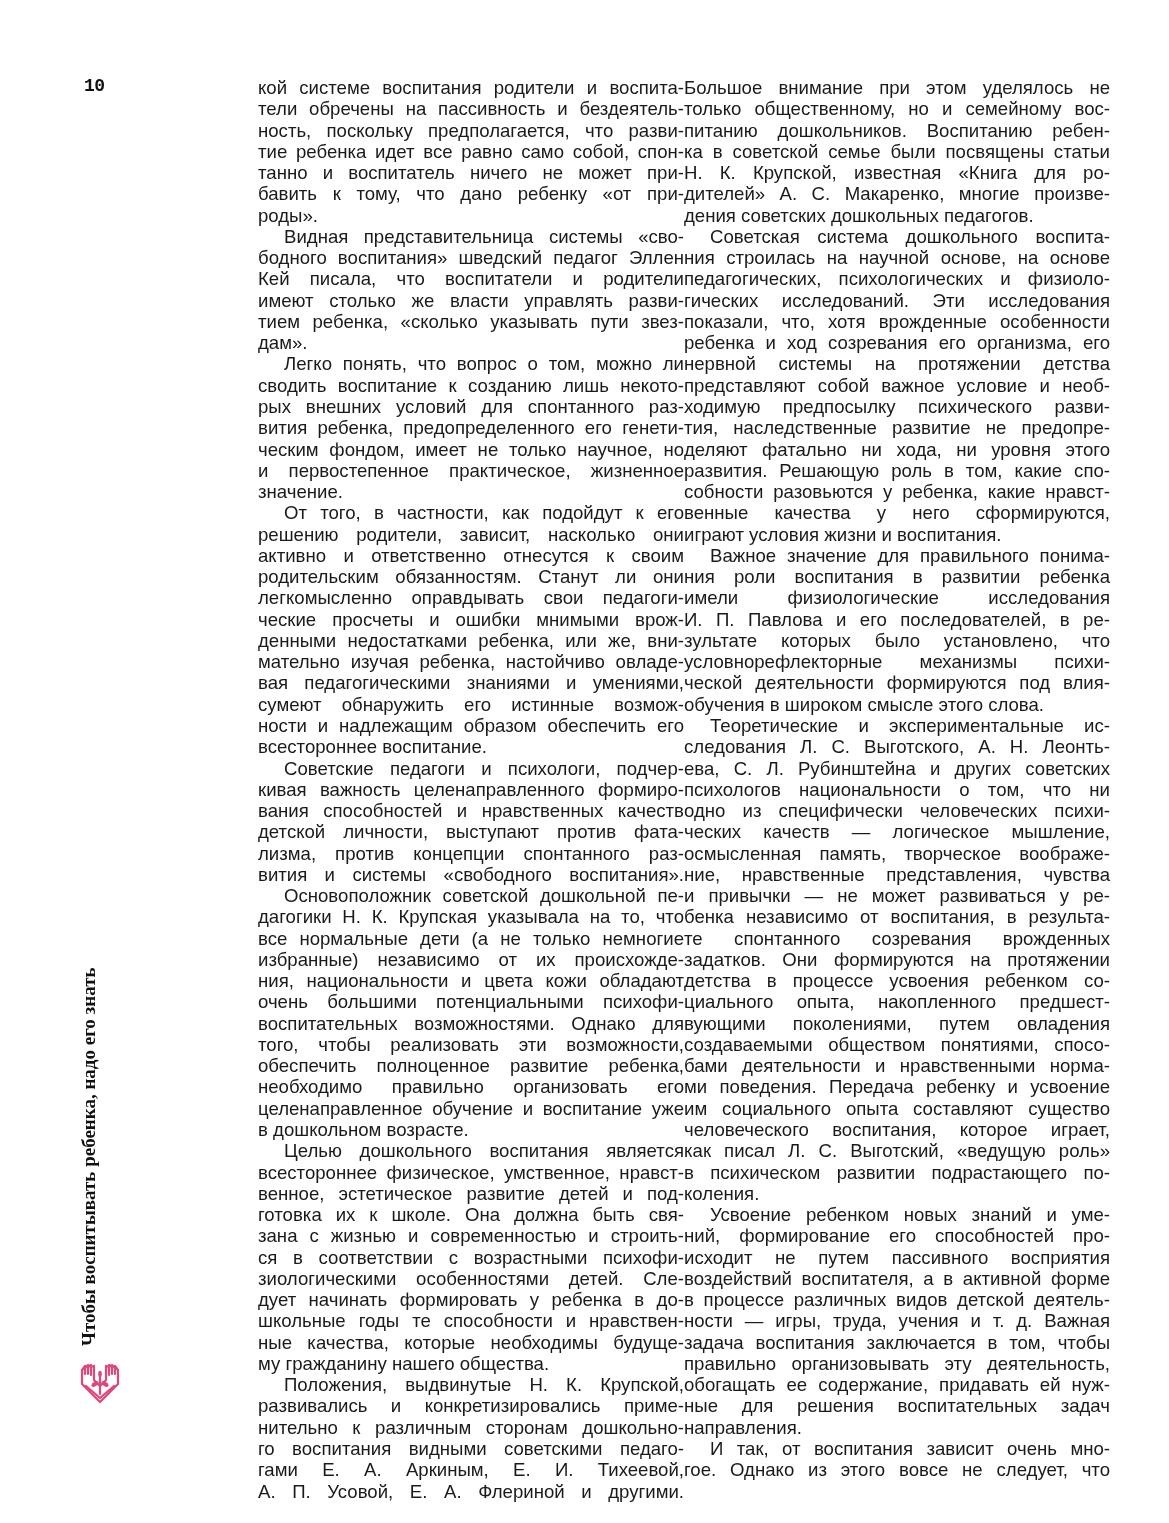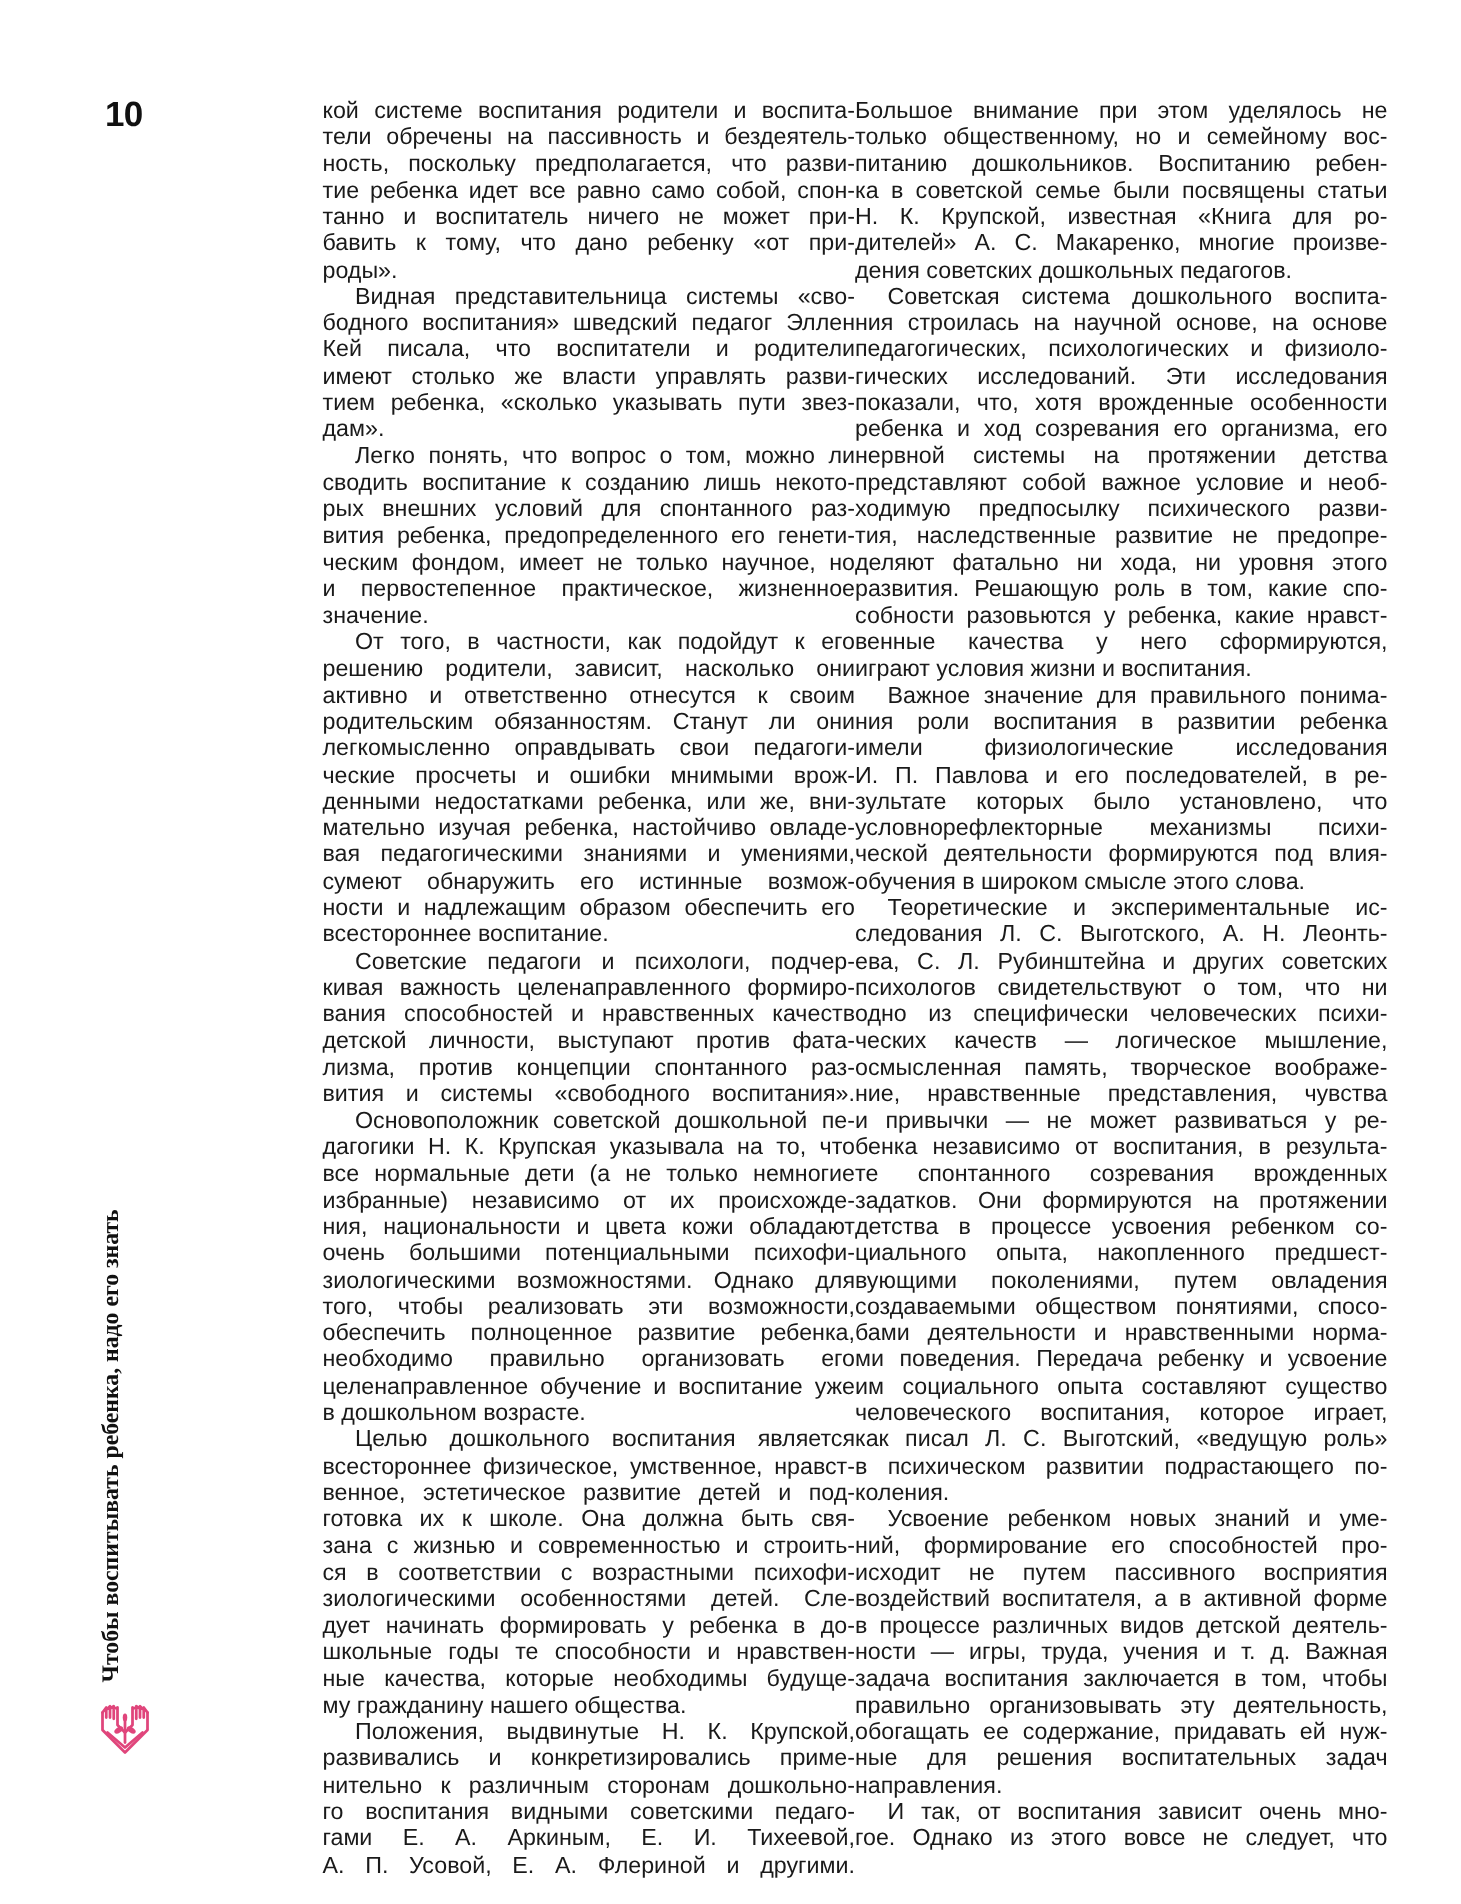--- a/index.html
+++ b/index.html
@@ -1,20 +1,20 @@
 <!DOCTYPE html>
 <html><head>
 <meta charset="utf-8">
 <style>
   html, body { margin: 0; padding: 0; background: #ffffff; }
   body { width: 1169px; height: 1523px; position: relative; overflow: hidden; }
   .page-number {
     position: absolute; left: 84px; top: 76px;
-    font-family: Liberation Sans, sans-serif; font-weight: bold;
-    font-size: 28px; color: #111; letter-spacing: -0.5px;
+    font-family: Liberation Mono, monospace; font-weight: bold;
+    font-size: 18px; color: #111; letter-spacing: -0.5px;
   }
   .column {
     position: absolute; top: 77px; width: 426px;
     font-family: Liberation Sans, sans-serif;
     font-size: 18.6px; color: #1a1a1a;
   }
   .col-left { left: 258px; }
   .col-right { left: 684px; }
   .line {
     height: 21.27px; line-height: 21.27px; white-space: nowrap;
@@ -77,21 +77,21 @@
     <div class="line">вания способностей и нравственных качеств</div>
     <div class="line">детской личности, выступают против фата-</div>
     <div class="line">лизма, против концепции спонтанного раз-</div>
     <div class="line">вития и системы «свободного воспитания».</div>
     <div class="line indent">Основоположник советской дошкольной пе-</div>
     <div class="line">дагогики Н. К. Крупская указывала на то, что</div>
     <div class="line">все нормальные дети (а не только немногие</div>
     <div class="line">избранные) независимо от их происхожде-</div>
     <div class="line">ния, национальности и цвета кожи обладают</div>
     <div class="line">очень большими потенциальными психофи-</div>
-    <div class="line">зиологическими возможностями. Однако для</div>
+    <div class="line">воспитательных возможностями. Однако для</div>
     <div class="line">того, чтобы реализовать эти возможности,</div>
     <div class="line">обеспечить полноценное развитие ребенка,</div>
     <div class="line">необходимо правильно организовать его</div>
     <div class="line">целенаправленное обучение и воспитание уже</div>
     <div class="line last">в дошкольном возрасте.</div>
     <div class="line indent">Целью дошкольного воспитания является</div>
     <div class="line">всестороннее физическое, умственное, нравст-</div>
     <div class="line">венное, эстетическое развитие детей и под-</div>
     <div class="line">готовка их к школе. Она должна быть свя-</div>
     <div class="line">зана с жизнью и современностью и строить-</div>
@@ -135,21 +135,21 @@
     <div class="line">ния роли воспитания в развитии ребенка</div>
     <div class="line">имели физиологические исследования</div>
     <div class="line">И. П. Павлова и его последователей, в ре-</div>
     <div class="line">зультате которых было установлено, что</div>
     <div class="line">условнорефлекторные механизмы психи-</div>
     <div class="line">ческой деятельности формируются под влия-</div>
     <div class="line last">обучения в широком смысле этого слова.</div>
     <div class="line indent">Теоретические и экспериментальные ис-</div>
     <div class="line">следования Л. С. Выготского, А. Н. Леонть-</div>
     <div class="line">ева, С. Л. Рубинштейна и других советских</div>
-    <div class="line">психологов свидетельствуют о том, что ни</div>
+    <div class="line">психологов национальности о том, что ни</div>
     <div class="line">одно из специфически человеческих психи-</div>
     <div class="line">ческих качеств — логическое мышление,</div>
     <div class="line">осмысленная память, творческое воображе-</div>
     <div class="line">ние, нравственные представления, чувства</div>
     <div class="line">и привычки — не может развиваться у ре-</div>
     <div class="line">бенка независимо от воспитания, в результа-</div>
     <div class="line">те спонтанного созревания врожденных</div>
     <div class="line">задатков. Они формируются на протяжении</div>
     <div class="line">детства в процессе усвоения ребенком со-</div>
     <div class="line">циального опыта, накопленного предшест-</div>

